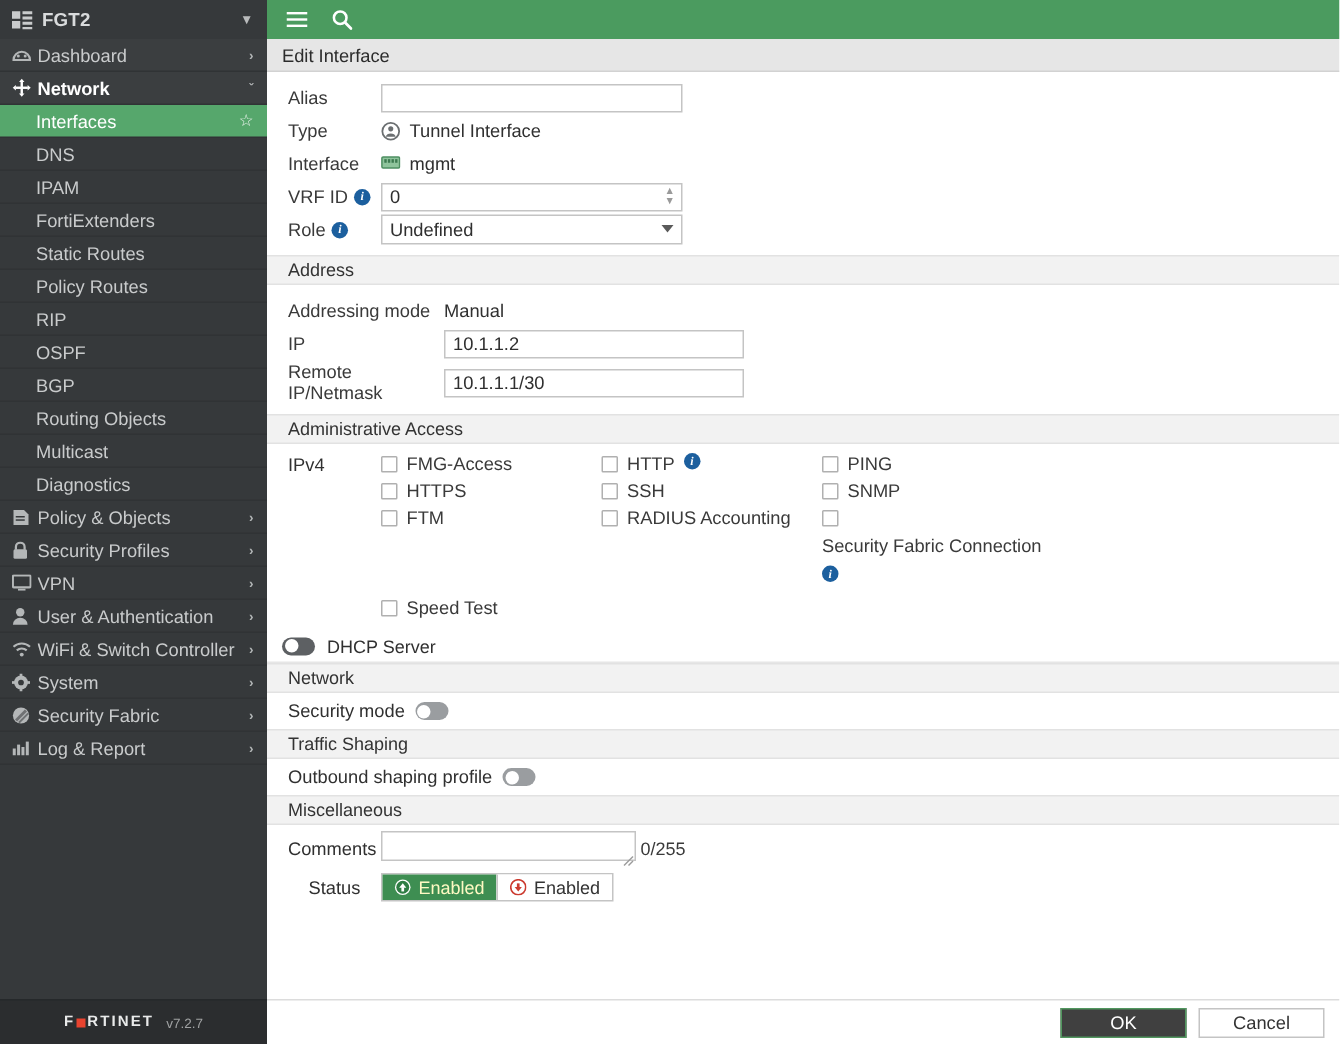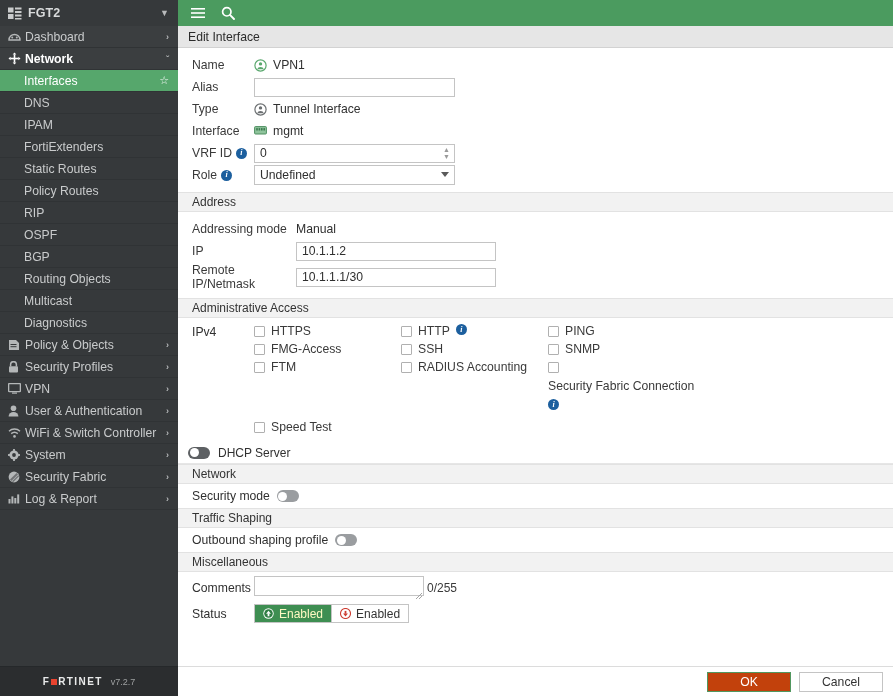--- a/index.html
+++ b/index.html
@@ -186,21 +186,21 @@
     font-family: "Liberation Sans", sans-serif; font-size: 12.2px;
     padding: 2px 4px; outline: none; overflow: hidden;
   }
   .resize-grip {
     position: absolute; right: 1px; bottom: 2px; width: 8px; height: 8px;
     pointer-events: none;
   }
   .counter { font-size: 12px; color: #3a3a3a; margin-left: 3px; }
 
   .status-row { display: flex; align-items: center; padding: 2px 0 4px 14px; }
-  .status-row .lbl { width: 62px; flex: 0 0 62px; font-size: 12.2px; }
+  .status-row .lbl { width: 62px; flex: 0 0 62px; font-size: 12.2px; text-align: center; }
   .segbtns { display: flex; border: 1px solid #c4c4c4; height: 19px; }
   .segbtn {
     display: flex; align-items: center; gap: 5px;
     padding: 0 8px; font-size: 12px; cursor: pointer;
     background: #fff; color: #333;
   }
   .segbtn.on { background: #3e8e52; color: #fef9c3; }
   .segbtn + .segbtn { border-left: 1px solid #c4c4c4; }
   .dot-ico { width: 11px; height: 11px; flex: 0 0 11px; display:inline-block; }
 
@@ -210,21 +210,21 @@
     border-top: 1px solid #dcdcdc;
     display: flex; align-items: center; justify-content: flex-end;
     padding-right: 10px; gap: 8px;
   }
   .btn {
     height: 20px; min-width: 84px; font-size: 12.2px;
     display: inline-flex; align-items: center; justify-content: center;
     cursor: pointer; border: 1px solid #c4c4c4; background: #fff; color: #333;
     font-family: "Liberation Sans", sans-serif;
   }
-  .btn.primary { background: #c2410c; border-color: #51975f; color: #fff; }
+  .btn.primary { background: #404040; border-color: #51975f; color: #fff; }
 </style>
 </head>
 <body>
 
 <div class="app">
 
   <div class="topbar">
     <div class="topbar-brandpad">
       <div class="brand-logo">
         <span class="brand-icon">
@@ -438,33 +438,20 @@
     </div>
 
     <div class="main">
 
       <div class="page-header">Edit Interface</div>
 
       <div class="form-scroll">
 
         <div class="rows">
 
-          <div class="row">
-            <div class="lbl">Name</div>
-            <div class="val">
-              <span class="ent-ico">
-                <svg width="13" height="13" viewBox="0 0 13 13">
-                  <circle cx="6.5" cy="6.5" r="5.6" fill="none" stroke="#5aa86e" stroke-width="1.2"></circle>
-                  <circle cx="6.5" cy="4.9" r="1.7" fill="#5aa86e"></circle>
-                  <path d="M3.2 10.2 a3.4 2.9 0 0 1 6.6 0 Z" fill="#5aa86e"></path>
-                </svg>
-              </span>
-              <span>VPN1</span>
-            </div>
-          </div>
 
           <div class="row">
             <div class="lbl">Alias</div>
             <div class="val">
               <input class="txt w201" type="text" value="" placeholder="" style="">
             </div>
           </div>
 
           <div class="row">
             <div class="lbl">Type</div>
@@ -552,25 +539,25 @@
         </div>
 
         <div class="sec-band">Administrative Access</div>
         <div class="admin-grid">
           <div class="admin-lbl">IPv4</div>
           <div class="admin-cols">
 
             <div class="acol">
               <div class="chk-row">
                 <span class="cbx"></span>
+                <span class="chk-lbl">FMG-Access</span>
+              </div>
+              <div class="chk-row">
+                <span class="cbx"></span>
                 <span class="chk-lbl">HTTPS</span>
-              </div>
-              <div class="chk-row">
-                <span class="cbx"></span>
-                <span class="chk-lbl">FMG-Access</span>
               </div>
               <div class="chk-row">
                 <span class="cbx"></span>
                 <span class="chk-lbl">FTM</span>
               </div>
             </div>
 
             <div class="acol">
               <div class="chk-row">
                 <span class="cbx"></span>

